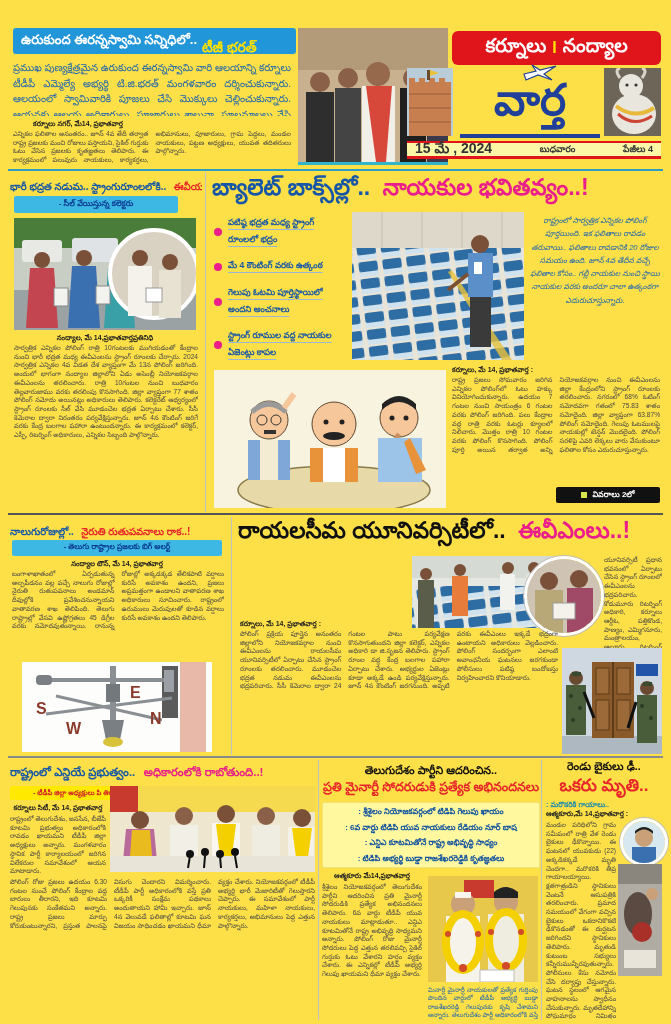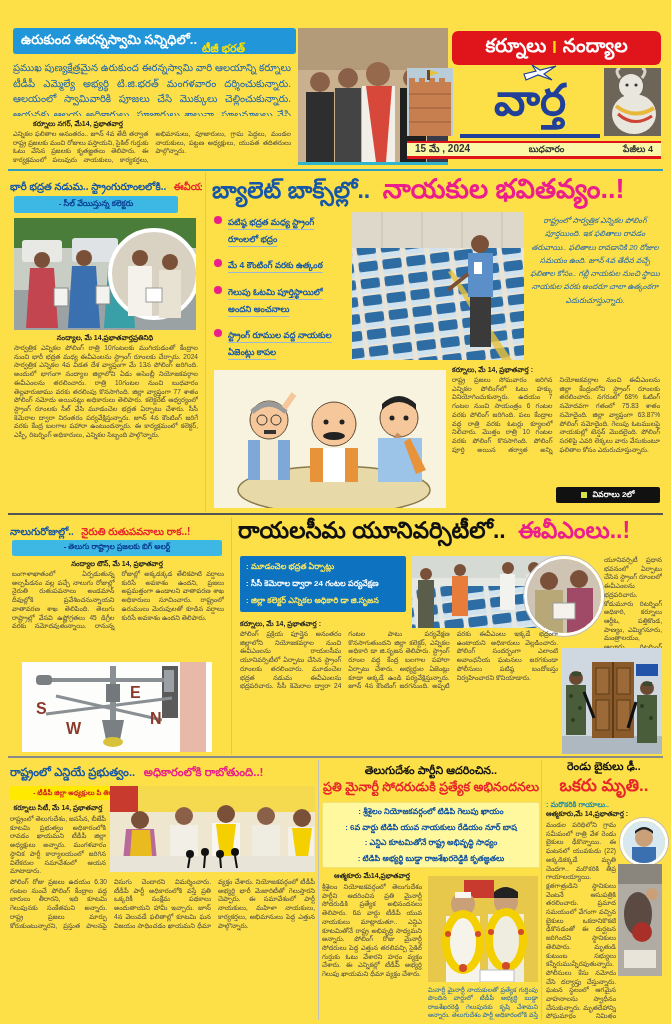--- a/index.html
+++ b/index.html
@@ -13,41 +13,41 @@
   .body-txt{font-size:6.6px;line-height:1.32;color:#474747;text-align:justify;overflow:hidden;}
   .intro-txt{font-size:10px;line-height:1.55;color:#1b62b0;text-align:justify;overflow:hidden;}
   .dateline{font-size:7px;font-weight:bold;color:#222;text-align:center;}
   .dateline-l{font-size:7px;font-weight:bold;color:#222;text-align:left;}
   .cols2{column-count:2;column-gap:7px;}
   .cols3{column-count:3;column-gap:7px;}
   .cyan-box{background:#3db7e4;color:#0b3c91;font-weight:bold;text-align:center;
             border-radius:2px;font-size:8px;line-height:1.9;}
   .vline{background:#c2c2c2;width:1px;}
   .hline{height:2px;}
-  .bullet{display:flex;align-items:flex-start;margin-bottom:9px;}
+  .bullet{display:flex;align-items:center;margin-bottom:9px;}
   .bullet .dot{width:8px;height:8px;border-radius:50%;background:#ec1e8c;flex:0 0 8px;margin:2px 6px 0 0;}
   .bullet .btext{font-size:8.6px;font-weight:bold;color:#1556a8;line-height:2.0;
                  text-decoration:underline;text-underline-offset:4px;text-decoration-thickness:1px;text-decoration-color:#9bb7d8;}
   .badge{background:#111;color:#fff;font-size:8px;font-weight:bold;display:flex;align-items:center;
          justify-content:center;gap:5px;border-radius:2px;}
   .badge .bdot{width:6px;height:6px;background:#d6e34a;display:inline-block;}
   .photo{overflow:hidden;background:#ddd;}
   .inset-circle{border-radius:50%;border:3px solid #fff;overflow:hidden;box-shadow:0 0 0 1px #bbb;}
   .ybox-line{font-size:8px;font-weight:bold;color:#0b4ea0;text-align:center;line-height:1.95;}
   .bluebox-line{font-size:8px;font-weight:bold;color:#ffe95e;text-align:left;line-height:2.15;padding-left:6px;}
   .caption-txt{font-size:6.4px;line-height:1.3;color:#1b62b0;text-align:justify;overflow:hidden;}
 </style>
 </head>
 <body>
 
 <div id="page">
 
   <div class="abs" style="left:13px;top:28px;width:283px;height:26px;background:#2196d8;border-radius:3px;display:flex;align-items:center;padding:0 8px;box-sizing:border-box;white-space:nowrap;overflow:hidden;">
     <span style="color:#fff;font-weight:bold;font-size:13px;">ఉరుకుంద ఈరన్నస్వామి సన్నిధిలో..</span>
-    <span style="color:#ffe100;font-weight:bold;font-size:11px;margin-left:5px;margin-top:16px;">టీజీ భరత్</span>
+    <span style="color:#ffe100;font-weight:bold;font-size:14px;margin-left:5px;margin-top:16px;">టీజీ భరత్</span>
   </div>
   <div class="abs intro-txt" style="left:13px;top:60px;width:278px;height:56px;">ప్రముఖ పుణ్యక్షేత్రమైన ఉరుకుంద ఈరన్నస్వామి వారి ఆలయాన్ని కర్నూలు టీడీపీ ఎమ్మెల్యే అభ్యర్థి టి.జి.భరత్ మంగళవారం దర్శించుకున్నారు. ఆలయంలో స్వామివారికి పూజలు చేసి మొక్కులు చెల్లించుకున్నారు. ఆయనకు ఆలయ అధికారులు, పూజారులు శాలువా, పూలమాలలు వేసి సన్మానించారు. అనంతరం ఆయన విలేకరులతో మాట్లాడుతూ ..</div>
   <div class="abs dateline" style="left:13px;top:120px;width:130px;">కర్నూలు నగర్, మే14, ప్రభాతవార్త</div>
   <div class="abs body-txt cols2" style="left:13px;top:130px;width:278px;height:36px;">ఎన్నికల ఫలితాల అనంతరం.. జూన్ 4వ తేదీ తర్వాత రాష్ట్ర ప్రజలకు మంచి రోజులు వస్తాయని, సైకిల్ గుర్తుకు ఓటు వేసిన ప్రజలకు కృతజ్ఞతలు తెలిపారు. ఈ కార్యక్రమంలో పలువురు నాయకులు, కార్యకర్తలు, అభిమానులు, పూజారులు, గ్రామ పెద్దలు, మండల నాయకులు, పట్టణ అధ్యక్షులు, యువత తదితరులు పాల్గొన్నారు.</div>
   <div class="abs photo" style="left:298px;top:28px;width:150px;height:134px;border-bottom:3px solid #33b5c9;">
     <svg width="150" height="134" viewBox="0 0 150 134">
       <rect width="150" height="134" fill="#c9b18f"></rect>
       <rect width="150" height="42" fill="#b39b7a"></rect>
       <circle cx="22" cy="54" r="10" fill="#8a6048"></circle>
         <rect x="8" y="64" width="28" height="70" fill="#2e2e2e"></rect>
@@ -96,21 +96,21 @@
       <circle cx="27" cy="18" r="12" fill="#e9e6de"></circle>
       <path d="M16 10 Q10 2 16 0" stroke="#d8d4ca" stroke-width="3" fill="none"></path>
       <path d="M38 10 Q44 2 38 0" stroke="#d8d4ca" stroke-width="3" fill="none"></path>
       <circle cx="23" cy="17" r="1.6" fill="#333"></circle>
         <circle cx="32" cy="17" r="1.6" fill="#333"></circle>
       <path d="M12 38 Q30 52 50 40" stroke="#e8b83a" stroke-width="4" fill="none"></path>
       <path d="M14 46 Q30 60 48 48" stroke="#cc4433" stroke-width="3" fill="none"></path>
     </svg>
   </div>
   <div class="abs" style="left:407px;top:141px;width:254px;height:18px;background:#fbf7a6;border-top:2px solid #e0151b;border-bottom:3px solid #e0151b;display:flex;align-items:center;justify-content:space-between;padding:0 8px;box-sizing:border-box;">
-    <span style="font-size:10px;font-weight:bold;color:#333;">15 మే , 2024</span>
+    <span style="font-size:14px;font-weight:bold;color:#333;">15 మే , 2024</span>
     <span style="font-size:9px;font-weight:bold;color:#333;">బుధవారం</span>
     <span style="font-size:9px;font-weight:bold;color:#333;">పేజీలు 4</span>
   </div>
 
   <div class="abs hline" style="left:8px;top:169px;width:655px;background:#2e9ec0;"></div>
 
   <div class="abs" style="left:10px;top:176px;width:192px;white-space:nowrap;overflow:hidden;">
     <span class="hl-blue" style="font-size:10px;">భారీ భద్రత నడుమ.. స్ట్రాంగురూంలలోకి..</span>
     <span class="hl-red" style="font-size:10px;margin-left:3px;">ఈవీయంలు..!</span>
   </div>
@@ -138,21 +138,21 @@
       <rect x="132" y="70" width="16" height="14" fill="#fff" stroke="#999"></rect>
     </svg>
   </div>
   <div class="abs dateline" style="left:14px;top:334px;width:182px;">నంద్యాల, మే 14,ప్రభాతవార్తప్రతినిధి</div>
   <div class="abs body-txt" style="left:14px;top:344px;width:184px;height:164px;">సార్వత్రిక ఎన్నికల పోలింగ్ రాత్రి 10గంటలకు ముగియడంతో కేంద్రాల నుంచి భారీ భద్రత మధ్య ఈవీఎంలను స్ట్రాంగ్ రూంలకు చేర్చారు. 2024 సార్వత్రిక ఎన్నికల 4వ విడత దేశ వ్యాప్తంగా మే 13న పోలింగ్ జరిగింది. అందులో భాగంగా నంద్యాల జిల్లాలోని ఏడు అసెంబ్లీ నియోజకవర్గాల ఈవీఎంలను తరలించారు. రాత్రి 10గంటల నుంచి బుధవారం తెల్లవారుజాము వరకు తరలింపు కొనసాగింది. జిల్లా వ్యాప్తంగా 77 శాతం పోలింగ్ నమోదు అయినట్లు అధికారులు తెలిపారు. కలెక్టరేట్ ఆధ్వర్యంలో స్ట్రాంగ్ రూంలకు సీల్ వేసి మూడంచెల భద్రత ఏర్పాటు చేశారు. సీసీ కెమెరాల ద్వారా నిరంతరం పర్యవేక్షిస్తున్నారు. జూన్ 4న కౌంటింగ్ జరిగే వరకు కేంద్ర బలగాల పహారా ఉంటుందన్నారు. ఈ కార్యక్రమంలో కలెక్టర్, ఎస్పీ, రిటర్నింగ్ అధికారులు, ఎన్నికల సిబ్బంది పాల్గొన్నారు.</div>
 
   <div class="abs vline" style="left:205px;top:172px;height:340px;"></div>
 
   <div class="abs" style="left:212px;top:174px;width:450px;white-space:nowrap;overflow:hidden;">
     <span class="hl-blue" style="font-size:23px;">బ్యాలెట్ బాక్స్‌ల్లో..</span>
-    <span class="hl-mag" style="font-size:27px;margin-left:8px;">నాయకుల భవితవ్యం..!</span>
+    <span class="hl-mag" style="font-size:23px;margin-left:8px;">నాయకుల భవితవ్యం..!</span>
   </div>
   <div class="abs" style="left:214px;top:214px;width:132px;height:150px;">
     <div class="bullet">
         <span class="dot"></span>
         <span class="btext">పటిష్ఠ భద్రత మధ్య స్ట్రాంగ్ రూంలలో భద్రం</span>
       </div>
     <div class="bullet">
         <span class="dot"></span>
         <span class="btext">మే 4 కౌంటింగ్ వరకు ఉత్కంఠ</span>
       </div>
@@ -253,25 +253,20 @@
       <text x="108" y="36" font-size="16" font-weight="bold" fill="#8a3a2a">E</text>
       <text x="128" y="62" font-size="16" font-weight="bold" fill="#8a3a2a">N</text>
     </svg>
   </div>
 
   <div class="abs vline" style="left:231px;top:517px;height:238px;"></div>
 
   <div class="abs" style="left:238px;top:517px;width:424px;white-space:nowrap;overflow:hidden;">
     <span class="hl-black" style="font-size:23px;">రాయలసీమ యూనివర్సిటీలో..</span>
     <span class="hl-mag" style="font-size:23px;margin-left:8px;">ఈవీఎంలు..!</span>
-  </div>
-  <div class="abs" style="left:240px;top:556px;width:166px;height:56px;background:#0d72c0;border-radius:2px;padding:2px 0;box-sizing:border-box;">
-    <div class="bluebox-line">: మూడంచెల భద్రత ఏర్పాట్లు</div>
-    <div class="bluebox-line" style="color:#fff;">: సీసీ కెమెరాల ద్వారా 24 గంటల పర్యవేక్షణ</div>
-    <div class="bluebox-line">: జిల్లా కలెక్టర్ ఎన్నికల అధికారి డా జి.సృజన</div>
   </div>
   <div class="abs photo" style="left:412px;top:556px;width:148px;height:72px;">
     <svg width="148" height="72" viewBox="0 0 148 72">
       <rect width="148" height="72" fill="#e4e7e2"></rect>
       <rect width="148" height="22" fill="#d5dad4"></rect>
       <rect x="0" y="30" width="148" height="42" fill="url(#evm)"></rect>
       <circle cx="14" cy="18" r="6" fill="#7a5038"></circle>
         <rect x="6" y="24" width="16" height="48" fill="#5a5d4a"></rect>
       <circle cx="48" cy="14" r="6" fill="#7a5038"></circle>
         <rect x="40" y="20" width="16" height="40" fill="#e87c3a"></rect>

